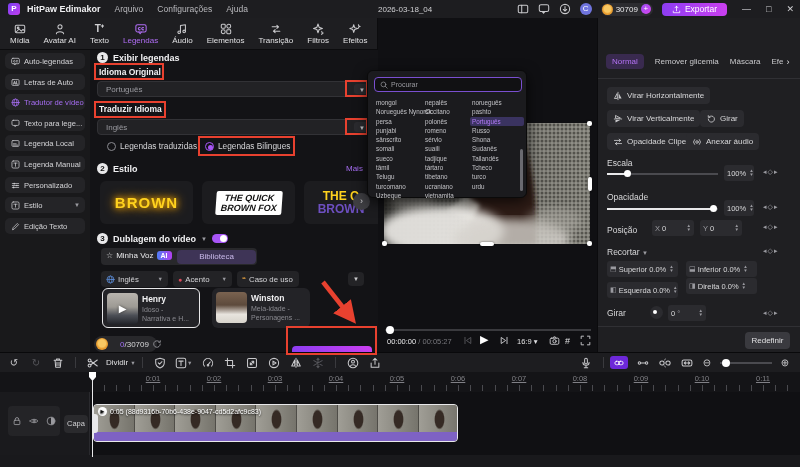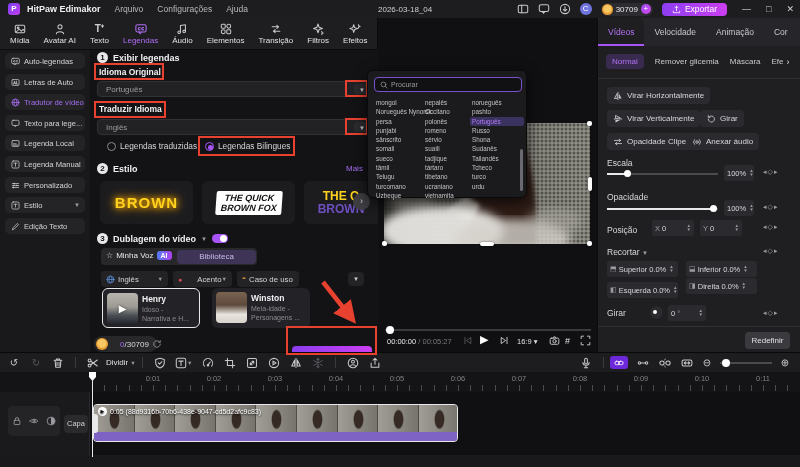--- a/index.html
+++ b/index.html
@@ -98,21 +98,21 @@
 .stepper { display:flex; flex-direction:column; font-size:4.5px; color:#9a9aa0; line-height:4px; margin-left:3px; }
 .kf { position:absolute; color:#9a9aa0; font-size:7px; letter-spacing:1px; }
 #resetbtn { position:absolute; left:147px; top:314px; width:45px; height:17px; background:#3a3a3f; border-radius:4px; color:#e0e0e2; font-size:8px; text-align:center; line-height:17px; }
 .cropglyph { color:#9a9aa0; font-size:7px; }
 
 
 #tltoolbar { left:0; top:352px; width:800px; height:20px; background:#1d1d20; border-top:1px solid #09090b; display:flex; align-items:center; }
 .tlit { width:22px; display:flex; justify-content:center; }
 .tldiv { width:1px; height:11px; background:#3a3a3e; margin:0 6px; }
 #tlruler { left:0; top:372px; width:800px; height:20px; background:#141417; position:absolute; }
-.rlabel { position:absolute; top:2px; color:#808086; font-size:7.5px; transform:translateX(-50%); }
+.rlabel { position:absolute; top:2px; color:#808086; font-size:7.5px; transform:translateX(-50%);text-decoration:underline; }
 #ticks { position:absolute; left:92px; top:13px; width:708px; height:6px; background-image:repeating-linear-gradient(90deg,#4a4a4f 0 1px,transparent 1px 12.2px); }
 #tracks { left:0; top:392px; width:800px; height:75px; background:#101013; }
 #gutter { position:absolute; left:0; top:0; width:90px; height:75px; background:#1a1a1d; border-right:1px solid #2a2a2e; }
 #gutbox { position:absolute; left:8px; top:14px; width:52px; height:30px; background:#242427; border-radius:4px; display:flex; align-items:center; justify-content:space-around; }
 #gutbox svg.i { width:10px; height:10px; stroke:#9a9a9f; }
 #capabtn { position:absolute; left:64px; top:23px; width:24px; height:18px; background:#2a2a2d; border-radius:4px; color:#d0d0d3; font-size:7.5px; text-align:center; line-height:18px; }
 #clip { position:absolute; left:93px; top:12px; width:365px; height:38px; border:1.5px solid #e8e8ea; border-radius:4px; overflow:hidden; background:#8a8880; }
 #thumbs { position:absolute; left:0; top:0; width:100%; height:27px; display:flex; }
 .thumb-cell { flex:none; width:40.6px; height:27px; background:linear-gradient(90deg,#a09e96 0%,#8f8d85 40%,#75736b 100%); position:relative; }
 .thumb-cell:after { content:""; position:absolute; left:14px; top:4px; width:13px; height:23px; background:radial-gradient(ellipse 55% 60% at 50% 45%,#352a24 0 60%,rgba(53,42,36,0) 75%); }
@@ -581,21 +581,21 @@
 
     <div class="vpill" style="left:11px;top:221px;width:67px;height:16px">
       <svg class="i" style="width:9px;height:9px;margin-left:5px;stroke:#5b8dd9">
           <use href="#ic-globe"></use>
         </svg>
       <span style="margin-left:3px">Inglês</span>
       <span style="position:absolute;right:5px;font-size:5.5px;color:#9a9aa0">▼</span>
     </div>
     <div class="vpill" style="left:83px;top:221px;width:59px;height:16px">
       <span style="margin-left:5px;color:#d94b5b;font-size:7px">●</span>
-      <span style="margin-left:15px">Acento</span>
+      <span style="margin-left:3px">Acento</span>
       <span style="position:absolute;right:5px;font-size:5.5px;color:#9a9aa0">▼</span>
     </div>
     <div class="vpill" style="left:147px;top:221px;width:62px;height:16px">
       <span style="margin-left:5px;color:#e8a23e;font-size:8px;font-weight:bold">“</span>
       <span style="margin-left:3px">Caso de uso</span>
     </div>
     <div class="vpill" style="left:258px;top:222px;width:16px;height:14px;justify-content:center">
         <span style="font-size:6px;color:#c9c9cc">▼</span>
       </div>
 
@@ -693,26 +693,20 @@
       </span>
     <span class="pvbtn" style="left:187px;font-size:9px;top:318px">#</span>
     <span class="pvbtn" style="left:202px">
         <svg class="i" style="width:11px;height:11px">
           <use href="#ic-full"></use>
         </svg>
       </span>
   </div>
 
   <div id="inspector" class="abs">
-    <div id="tabbar">
-      <span class="itab active">Vídeos</span>
-      <span class="itab">Velocidade</span>
-      <span class="itab">Animação</span>
-      <span class="itab">Cor</span>
-    </div>
     <div id="subtabs">
       <span id="subNormal">Normal</span>
       <span>Remover glicemia</span>
       <span>Máscara</span>
       <span>Efe</span>
       <span style="font-size:9px;color:#e0e0e2;margin-left:-8px">›</span>
     </div>
     <div class="insdiv" style="top:60px"></div>
     <div class="ibtn" style="left:9px;top:69px">
         <svg class="i">

